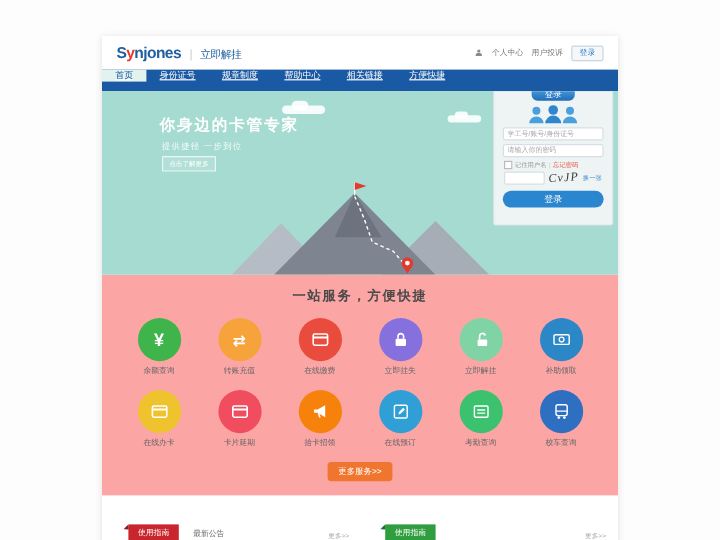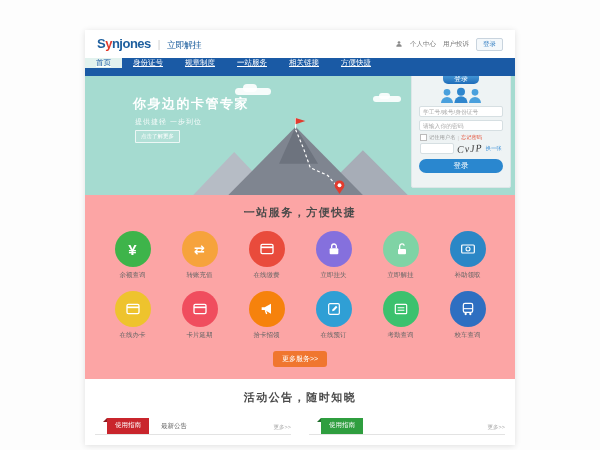--- a/index.html
+++ b/index.html
@@ -16,21 +16,21 @@
   .logo-sep{color:#ccc;font-size:10px;margin:0 7px;font-weight:normal;}
   .logo-suffix{font-size:9px;color:#1e5f9e;font-weight:normal;}
   .hdr-right{margin-left:auto;display:flex;align-items:center;gap:7px;font-size:6.5px;color:#777;}
   .hdr-link{cursor:pointer;}
   .hdr-btn{border:1px solid #c9d4de;border-radius:2px;padding:1px 6px;color:#2a79c0;background:#f4f8fb;cursor:pointer;}
   
   .nav{height:18px;background:#1a5aa5;display:flex;align-items:flex-start;font-size:7.5px;color:#fff;text-decoration:underline;}
   .nav-item{display:flex;align-items:center;padding:0 11px;cursor:pointer;}
   .nav-item.active{background:#e2f2ee;color:#1a5aa5;}
   
-  .hero{height:119px;background:#a5dbd0;position:relative;overflow:hidden;}
+  .hero{height:153px;background:#a5dbd0;position:relative;overflow:hidden;}
   .hero-title{position:absolute;left:48px;top:19px;font-size:13px;font-weight:bold;color:#fff;letter-spacing:1.5px;}
   .hero-sub{position:absolute;left:50px;top:41px;font-size:7px;color:rgba(255,255,255,.92);letter-spacing:1px;}
   .hero-cta{position:absolute;left:50px;top:54px;font-size:5.5px;color:#fff;
     border:1px solid rgba(255,255,255,.75);background:rgba(255,255,255,.15);
     padding:2px 5px;border-radius:1px;cursor:pointer;}
   .cloud{position:absolute;background:rgba(255,255,255,.9);border-radius:8px;}
   .cloud.c1{left:150px;top:12px;width:36px;height:7px;}
   .cloud.c1::before{content:"";position:absolute;left:8px;top:-4px;width:14px;height:8px;background:inherit;border-radius:8px;}
   .cloud.c2{left:288px;top:20px;width:28px;height:6px;}
   .cloud.c2::before{content:"";position:absolute;left:6px;top:-3px;width:11px;height:6px;background:inherit;border-radius:8px;}
@@ -103,21 +103,21 @@
       <span class="hdr-link">个人中心</span>
       <span class="hdr-link">用户投诉</span>
       <span class="hdr-btn">登录</span>
     </div>
   </header>
 
   <nav class="nav">
     <span class="nav-item active">首页</span>
     <span class="nav-item">身份证号</span>
     <span class="nav-item">规章制度</span>
-    <span class="nav-item">一站服务</span>
+    <span class="nav-item">帮助中心</span>
     <span class="nav-item">相关链接</span>
     <span class="nav-item">方便快捷</span>
   </nav>
 
   <section class="hero">
     <div class="cloud c1"></div>
     <div class="cloud c2"></div>
 
     <svg class="mountains" width="215" height="78" viewBox="0 0 220 80">
       <polygon points="0,80 42,36 84,80" fill="#b6bcc5"></polygon>
@@ -281,21 +281,20 @@
             </svg>
         </div>
         <div class="svc-label">校车查询</div>
       </div>
 
     </div>
     <button class="more-btn">更多服务&gt;&gt;</button>
   </section>
 
   <section class="section-white">
-    <div class="section-heading">活动公告，随时知晓</div>
     <div class="panels">
       <div class="panel">
         <span class="ribbon red">使用指南</span>
         <span class="panel-tab">最新公告</span>
         <span class="panel-more">更多&gt;&gt;</span>
       </div>
       <div class="panel">
         <span class="ribbon green">使用指南</span>
         <span class="panel-more">更多&gt;&gt;</span>
       </div>

